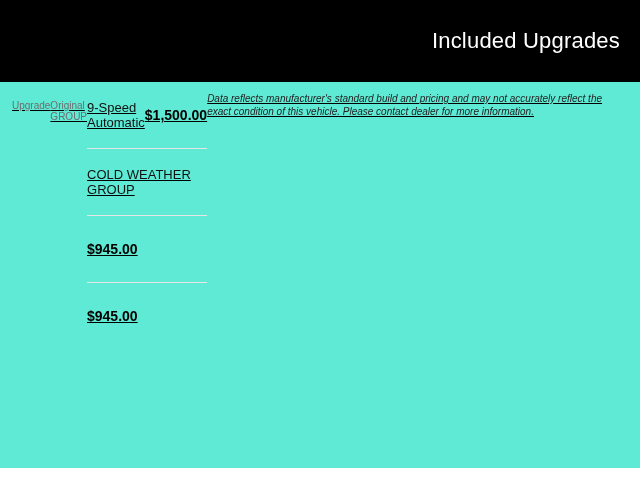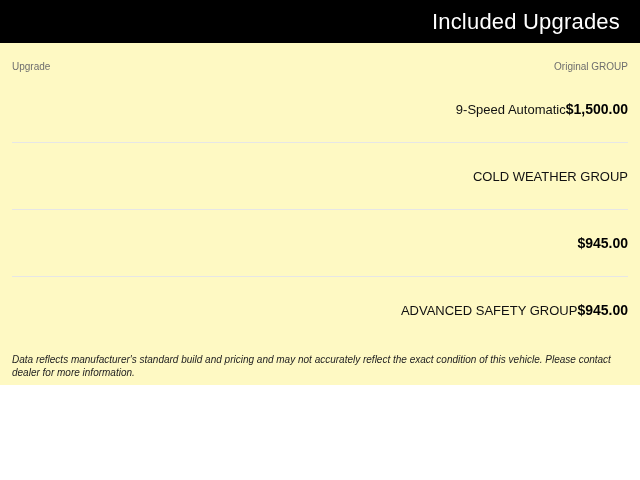--- a/index.html
+++ b/index.html
@@ -8,25 +8,26 @@
   }
   body {
     width: 640px;
     height: 480px;
     background: #ffffff;
     font-family: "Liberation Sans", sans-serif;
     overflow: hidden;
   }
   .page {
     width: 640px;
-    height: 385px;
+    height: 468px;
     position: relative;
     display: flex;
     flex-direction: column;
-    background: #fef9c3;
+    background: #5eead4;
+    text-decoration: underline;
   }
   .header-band {
     background: #000000;
     height: 82px;
     display: flex;
     align-items: center;
     justify-content: flex-end;
     padding-right: 20px;
     box-sizing: border-box;
   }
@@ -35,41 +36,41 @@
     font-size: 22px;
     font-weight: 400;
     letter-spacing: 0.2px;
     line-height: 1;
   }
   .content {
     flex: 1;
     padding: 0 12px;
     box-sizing: border-box;
     display: flex;
-    flex-direction: column;
+    flex-direction: row;
   }
   .col-head {
     display: flex;
     justify-content: space-between;
     align-items: baseline;
     padding-top: 18px;
     padding-bottom: 4px;
   }
   .col-head span {
     font-size: 10px;
     color: #6e6e6e;
     font-weight: 400;
   }
   .rows {
     display: flex;
     flex-direction: column;
   }
   .row {
     display: flex;
-    justify-content: flex-end;
+    justify-content: space-between;
     align-items: center;
     height: 66px;
     border-bottom: 1px solid #e6e6e6;
   }
   .row:last-child {
     border-bottom: none;
   }
   .row-label {
     font-size: 13px;
     color: #111111;
@@ -116,21 +117,20 @@
 
       <div class="row">
         <div class="row-label">COLD WEATHER GROUP</div>
       </div>
 
       <div class="row">
         <div class="row-price">$945.00</div>
       </div>
 
       <div class="row">
-        <div class="row-label">ADVANCED SAFETY GROUP</div>
         <div class="row-price">$945.00</div>
       </div>
 
     </div>
 
     <div class="disclaimer">Data reflects manufacturer's standard build and pricing and may not accurately reflect the exact condition of this vehicle. Please contact dealer for more information.</div>
 
   </div>
 </div>
 

